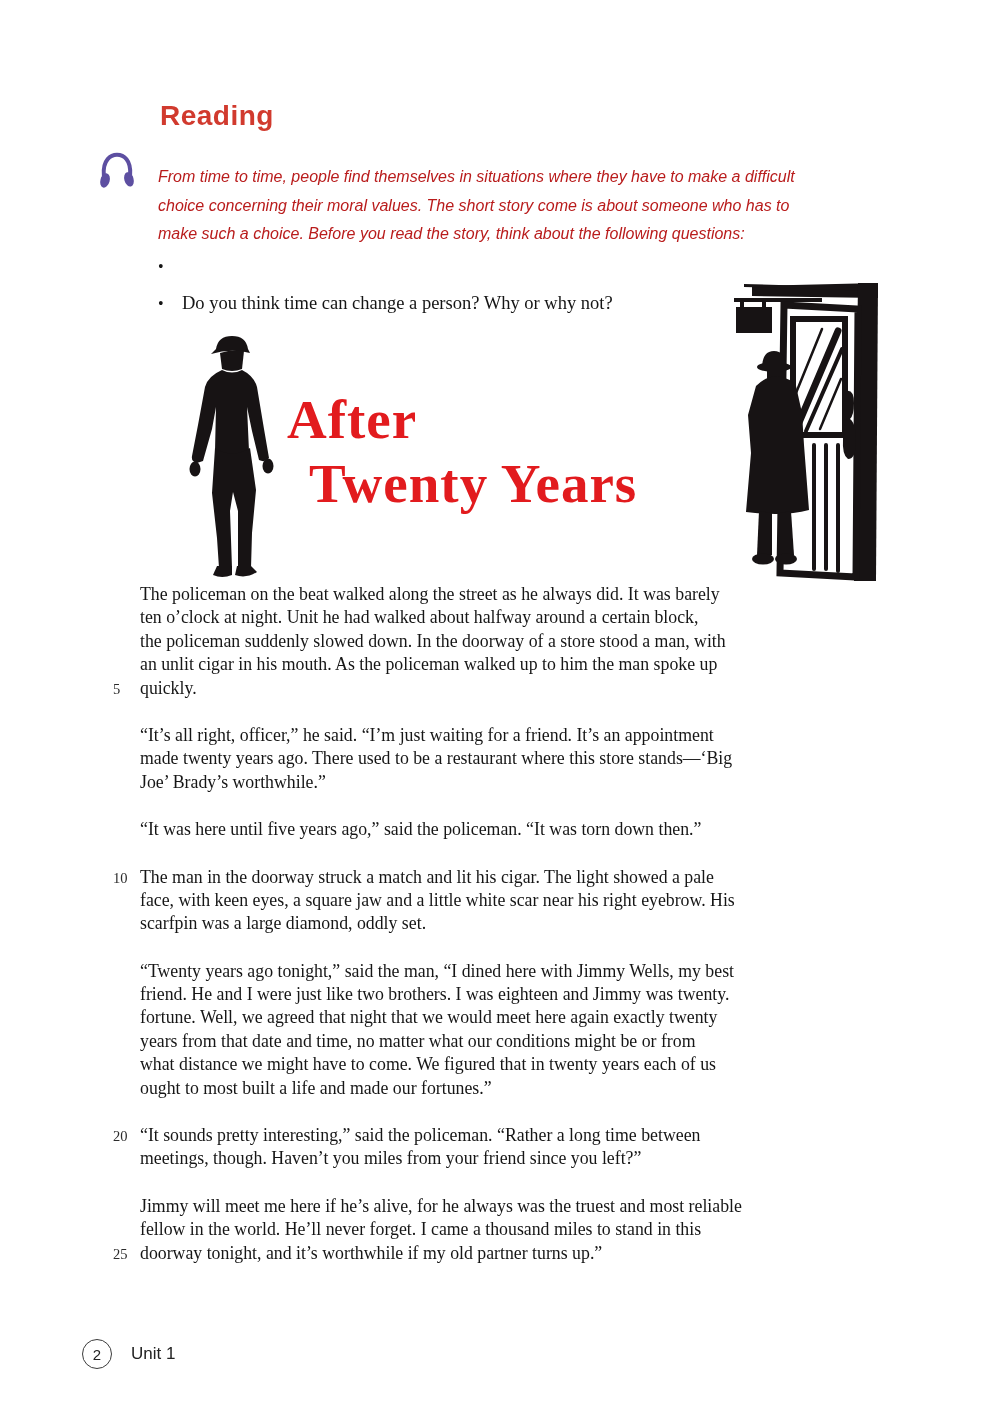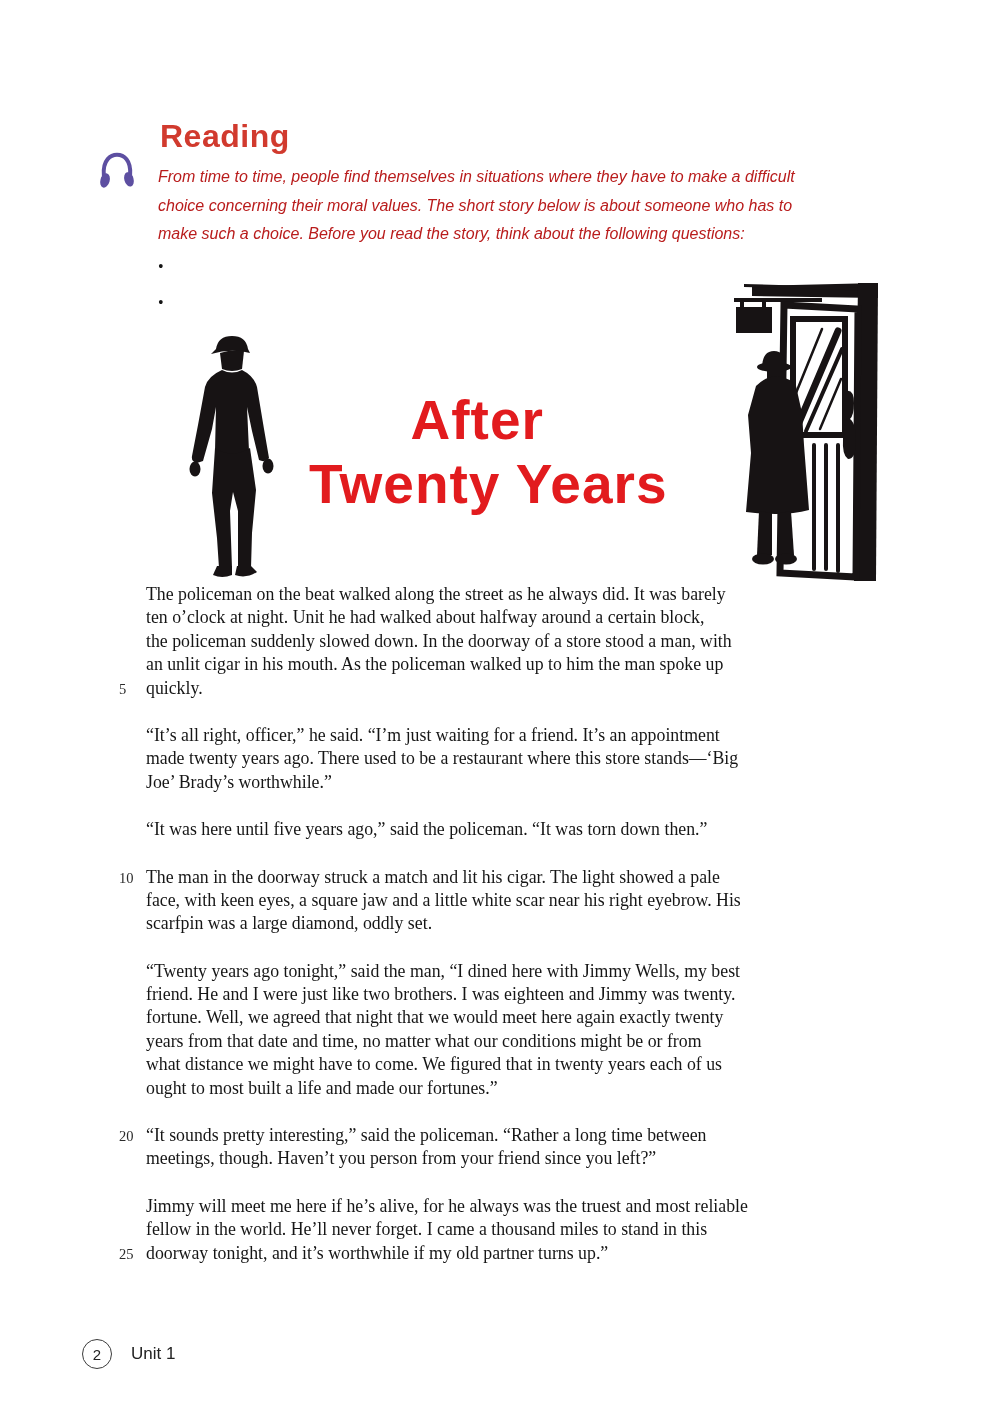--- a/index.html
+++ b/index.html
@@ -14,25 +14,25 @@
     width:1000px;
     height:1422px;
     background:#ffffff;
     overflow:hidden;
     font-family:"Liberation Serif", serif;
     color:var(--ink);
   }
   .section-title{
     position:absolute;
     left:160px;
-    top:118px;
+    top:100px;
     margin:0;
     font-family:"Liberation Sans", sans-serif;
     font-weight:bold;
-    font-size:32px;
+    font-size:28px;
     letter-spacing:0.5px;
     color:var(--heading);
   }
   .headphones{
     position:absolute;
     left:96px;
     top:150px;
     width:42px;
     height:42px;
   }
@@ -69,33 +69,32 @@
     flex:0 0 24px;
     font-size:16px;
   }
   .illustration{position:absolute;left:0;top:0;width:1000px;height:0;}
   .policeman-svg{position:absolute;left:172px;top:332px;width:118px;height:248px;}
   .doorway-svg{position:absolute;left:726px;top:283px;width:154px;height:302px;}
   .story-title{
     position:absolute;
     left:287px;
     top:388px;
-    font-family:Liberation Sans, sans-serif;
+    font-family:Liberation Serif, serif;
     font-weight:bold;
     font-size:55px;
     line-height:64px;
     letter-spacing:1px;
     color:var(--story-title);
     white-space:nowrap;
-    text-align:center;
   }
   .story-title .line2{padding-left:22px;}
   .story{
     position:absolute;
-    left:112px;
+    left:106px;
     top:584px;
     width:780px;
   }
   .paragraph{margin:0 0 24px 0;}
   .story .line{
     display:flex;
     align-items:baseline;
     height:23.4px;
     white-space:nowrap;
   }
@@ -147,30 +146,31 @@
   <div class="headphones">
     <svg viewBox="0 0 40 40" width="42" height="42">
       <path d="M7.5 24.5 C6 9 14.5 4.5 20 4.5 C26.5 4.5 33.5 9.5 32.5 23.5" fill="none" stroke="#5d4fa1" stroke-width="3.8" stroke-linecap="round"></path>
       <ellipse cx="8.6" cy="29" rx="4.4" ry="7" transform="rotate(16 8.6 29)" fill="#5d4fa1"></ellipse>
       <ellipse cx="31.4" cy="28" rx="4.4" ry="7" transform="rotate(-16 31.4 28)" fill="#5d4fa1"></ellipse>
     </svg>
   </div>
 
   <div class="intro">
       <div>From time to time, people find themselves in situations where they have to make a difficult</div>
-      <div>choice concerning their moral values. The short story below is about someone who has to</div>
+      <div>choice concerning their moral values. The short story come is about someone who has to</div>
       <div>make such a choice. Before you read the story, think about the following questions:</div>
     </div>
 
   <ul class="questions">
       <li>
         <span class="dot">•</span>
       </li>
       <li>
         <span class="dot">•</span>
+        <span>Do you think time can change a person? Why or why not?</span>
       </li>
     </ul>
 
   <div class="illustration">
 
     <svg class="policeman-svg" viewBox="0 0 118 248">
       <g fill="#171314">
         <path d="M44 17 Q46 4 60 4 Q74 4 76 17 L78 21 Q59 16 39 22 Z"></path>
         <path d="M48 21 Q60 17 72 19 L70 37 Q60 41 50 37 Z"></path>
         <path d="M50 38 Q36 44 33 55 L26 93 L20 124 Q19 130 25 131 L31 129 L40 97 L44 75 L43 119 Q60 127 77 119 L75 75 L80 99 L87 128 Q93 131 97 126 L92 97 L85 55 Q82 44 70 38 Q60 43 50 38 Z"></path>
@@ -307,21 +307,21 @@
           <span class="txt">ought to most built a life and made our fortunes.”</span>
         </div>
       </div>
       <div class="paragraph">
         <div class="line">
           <span class="num">20</span>
           <span class="txt">“It sounds pretty interesting,” said the policeman. “Rather a long time between</span>
         </div>
         <div class="line">
           <span class="num"></span>
-          <span class="txt">meetings, though. Haven’t you person from your friend since you left?”</span>
+          <span class="txt">meetings, though. Haven’t you miles from your friend since you left?”</span>
         </div>
       </div>
       <div class="paragraph">
         <div class="line">
           <span class="num"></span>
           <span class="txt">Jimmy will meet me here if he’s alive, for he always was the truest and most reliable</span>
         </div>
         <div class="line">
           <span class="num"></span>
           <span class="txt">fellow in the world. He’ll never forget. I came a thousand miles to stand in this</span>

